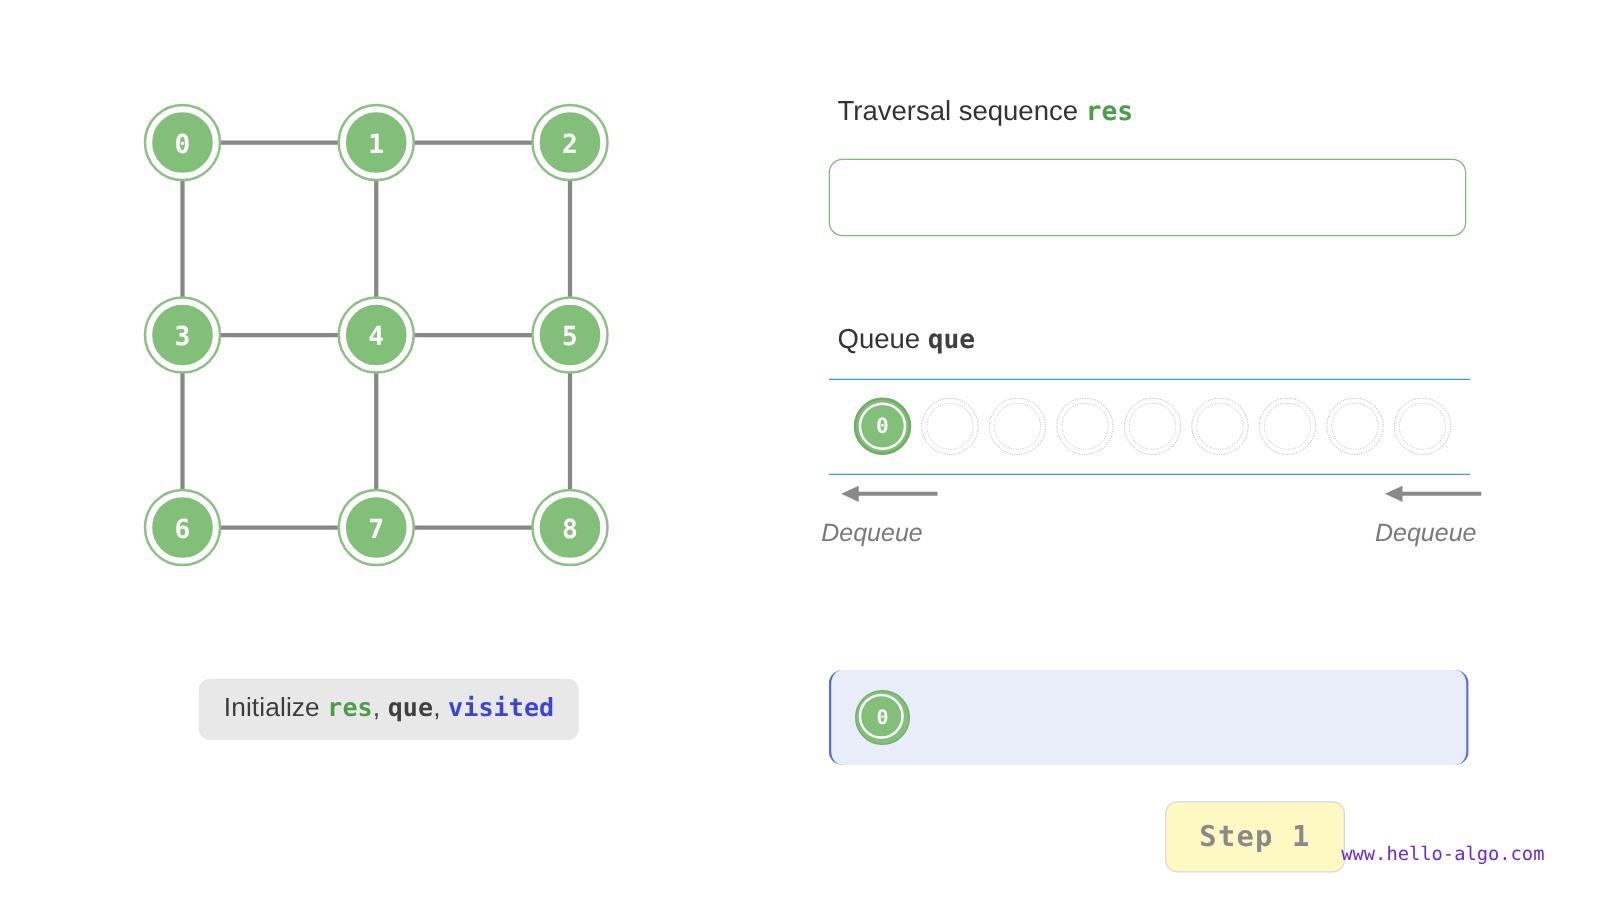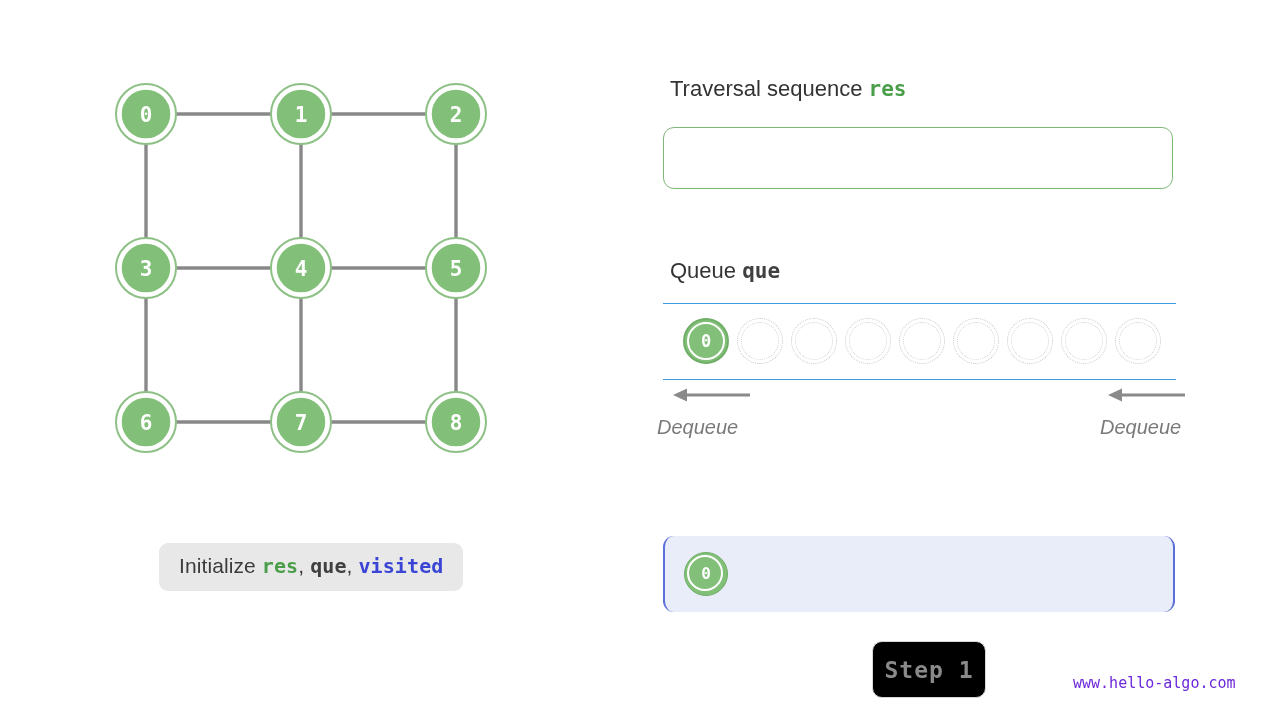--- a/index.html
+++ b/index.html
@@ -253,25 +253,25 @@
     color: #ffffff;
     font-family: "DejaVu Sans Mono", monospace;
     font-weight: bold;
     font-size: 16px;
     line-height: 1;
   }
 
   
   #step-badge {
     position: absolute;
-    left: 872px;
+    left: 932px;
     top: 641px;
-    width: 114px;
+    width: 144px;
     height: 57px;
-    background: #000000;
+    background: #fef9c3;
     border: 1.5px solid #d8d8d8;
     border-radius: 10px;
     box-sizing: border-box;
     display: flex;
     align-items: center;
     justify-content: center;
     font-family: "DejaVu Sans Mono", monospace;
     font-weight: bold;
     font-size: 23px;
     color: #8a8a8a;

